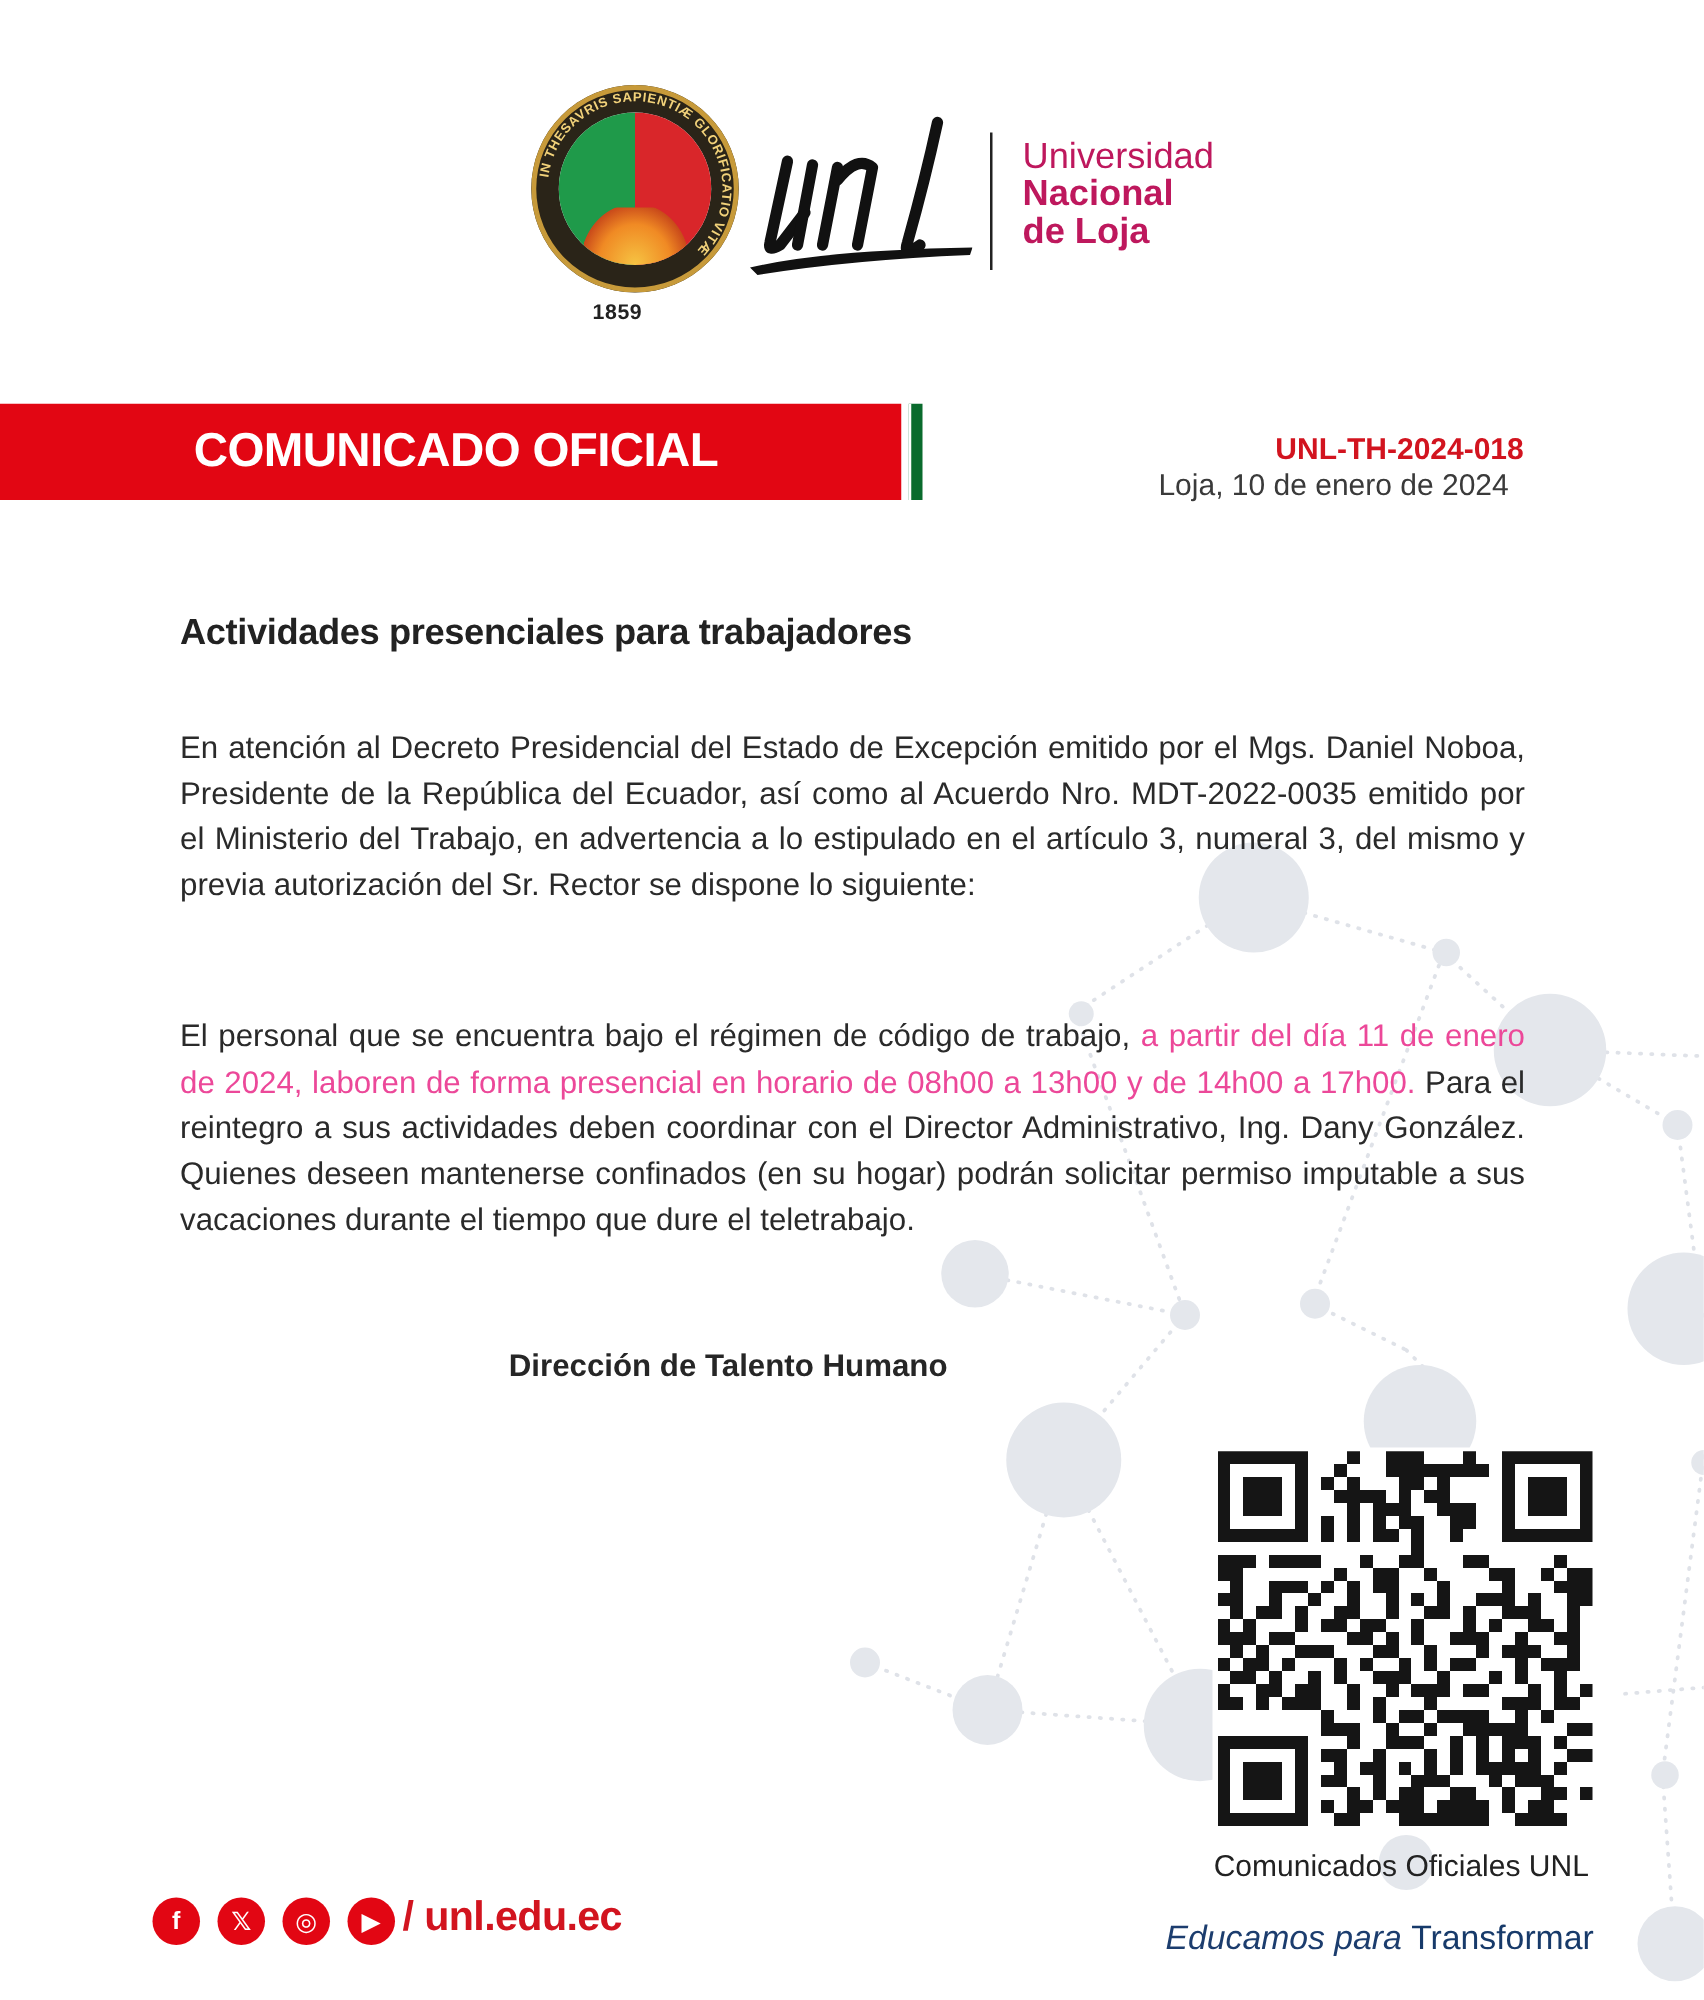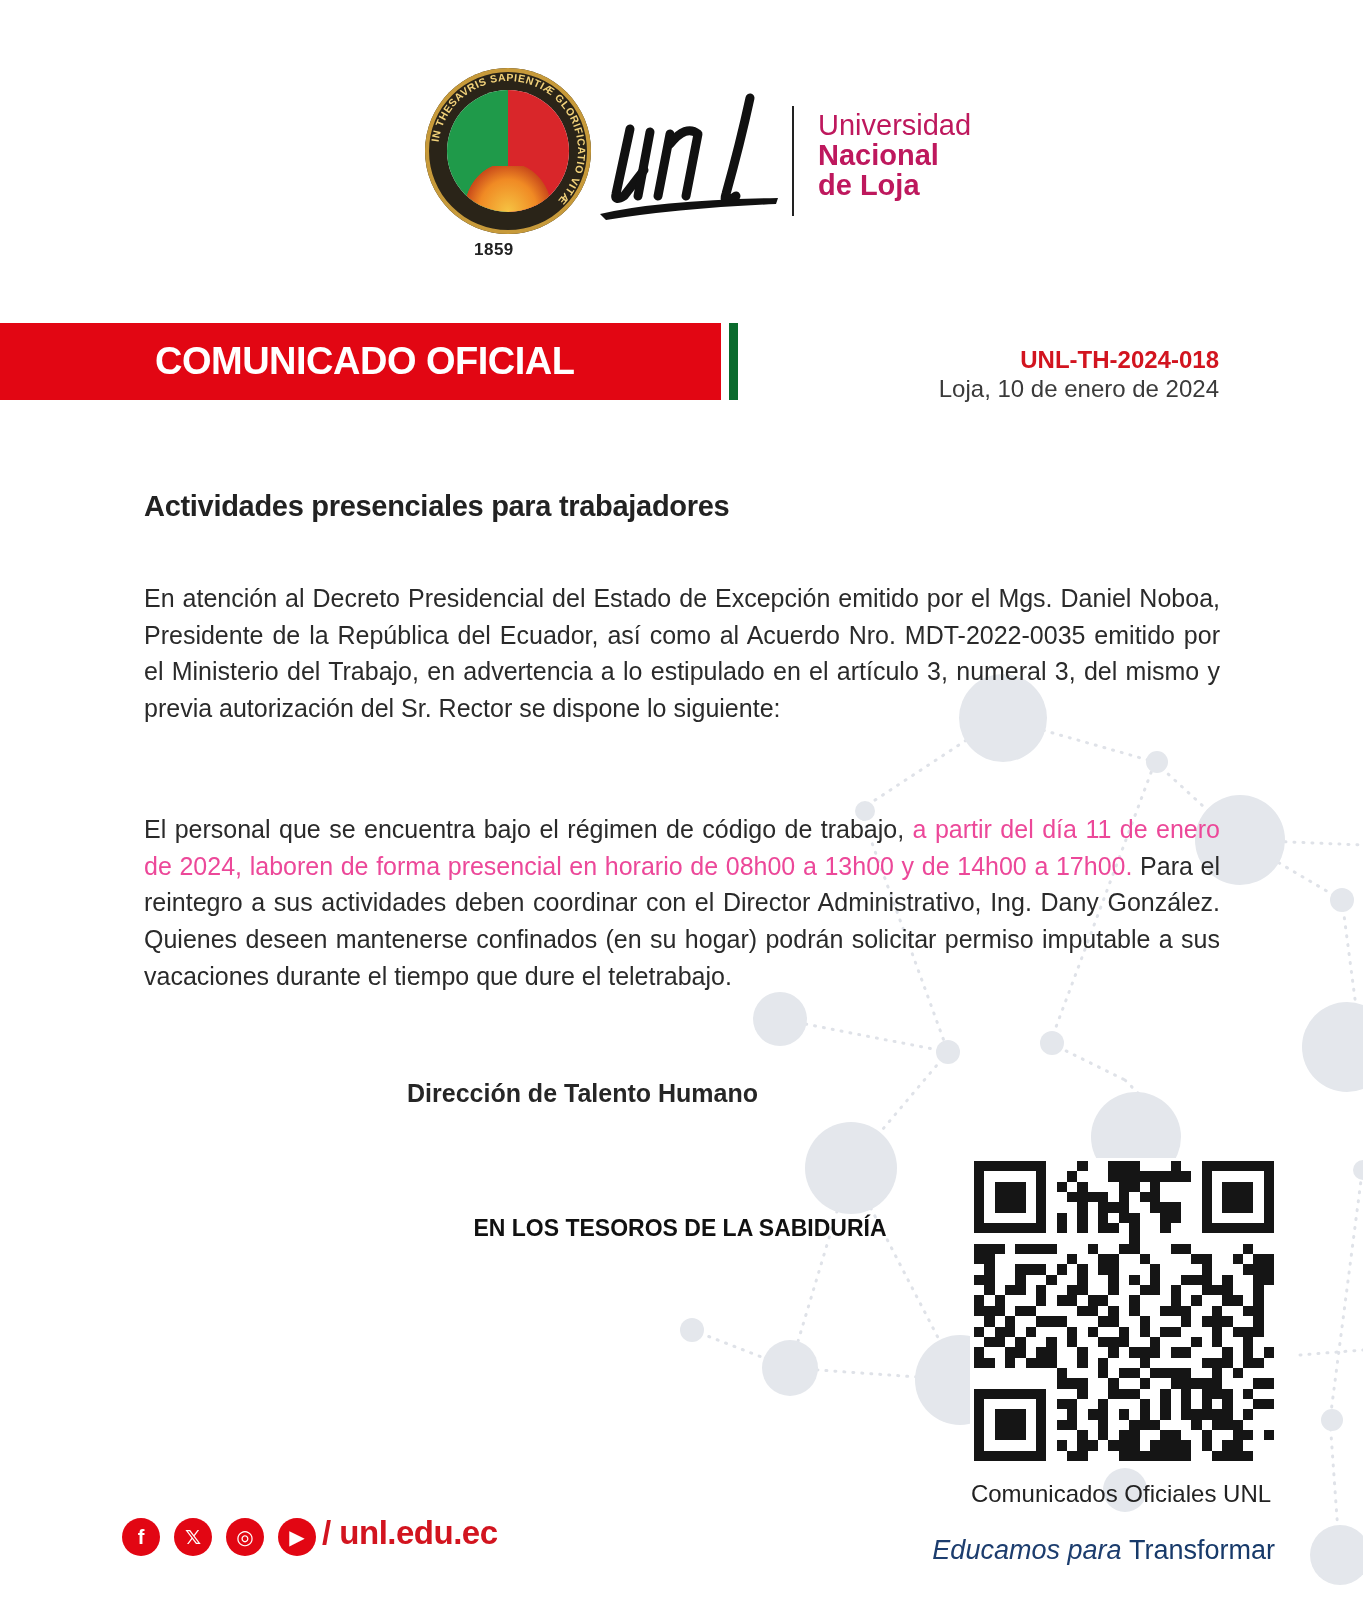--- a/index.html
+++ b/index.html
@@ -25,21 +25,21 @@
   .divider-v { left:792px; top:106px; width:2px; height:110px; background:#222; }
   .uni-name { left:818px; top:110px; font-size:29px; line-height:30px; color:#be185d; }
   .uni-name .l1 { font-weight:normal; }
   .uni-name .l2, .uni-name .l3 { font-weight:bold; }
 
   
   .band { left:0; top:323px; width:721px; height:77px; background:#e20613; }
   .band-title { left:155px; top:340px; color:#ffffff; font-weight:bold; font-size:38px; letter-spacing:-0.5px; }
   .band-green { left:727px; top:323px; width:9px; height:77px; background:#0a6b2d; border-left:2px solid #fff; }
   .ref-code { right:144px; top:346px; color:#d2141f; font-weight:bold; font-size:24px; text-align:right; }
-  .ref-date { right:144px; top:375px; color:#3a3a3a; font-size:24px; text-align:right; }
+  .ref-date { right:156px; top:375px; color:#3a3a3a; font-size:24px; text-align:right; }
 
   
   .subject { left:144px; top:490px; font-weight:bold; font-size:29px; color:#222; letter-spacing:-0.3px; }
   .para { left:144px; width:1076px; font-size:25px; line-height:36.7px; text-align:justify; color:#2a2a2a; }
   .para b { font-weight:normal; color:#ec4899; }
   .p1 { top:580px; }
   .p2 { top:811px; }
   .signature { left:0; width:1161px; top:1079px; text-align:center; font-weight:bold; font-size:25px; color:#262626; }
   .signature span { position:relative; left:2px; }
   .motto { left:430px; width:500px; top:1214px; text-align:center; font-weight:bold; font-size:23px; line-height:28px; color:#111; }
@@ -146,21 +146,20 @@
   <div class="abs ref-code">UNL-TH-2024-018</div>
   <div class="abs ref-date">Loja, 10 de enero de 2024</div>
 
   <div class="abs subject">Actividades presenciales para trabajadores</div>
   <div class="abs para p1">En atención al Decreto Presidencial del Estado de Excepción emitido por el Mgs. Daniel Noboa, Presidente de la República del Ecuador, así como al Acuerdo Nro. MDT-2022-0035 emitido por el Ministerio del Trabajo, en advertencia a lo estipulado en el artículo 3, numeral 3, del mismo y previa autorización del Sr. Rector se dispone lo siguiente:</div>
   <div class="abs para p2"><span>El personal que se encuentra bajo el régimen de código de trabajo, </span><b>a partir del día 11 de enero de 2024, laboren de forma presencial en horario de 08h00 a 13h00 y de 14h00 a 17h00.</b><span> Para el reintegro a sus actividades deben coordinar con el Director Administrativo, Ing. Dany González. Quienes deseen mantenerse confinados (en su hogar) podrán solicitar permiso imputable a sus vacaciones durante el tiempo que dure el teletrabajo.</span></div>
 
   <div class="abs signature"><span>Dirección de Talento Humano</span></div>
 
   <div class="abs motto">
-    <div>EN LOS TESOROS DE LA SABIDURÍA</div>
   </div>
 
   <div class="abs qr-wrap">
     <svg viewBox="0 0 29 29" width="300" height="300" shape-rendering="crispEdges" style="margin:3px 4px">
       <g fill="#151515">
 
         <path d="M0,0h7v7h-7z M1,1v5h5v-5z"></path>
           <rect x="2" y="2" width="3" height="3"></rect>
         <path d="M22,0h7v7h-7z M23,1v5h5v-5z"></path>
           <rect x="24" y="2" width="3" height="3"></rect>

